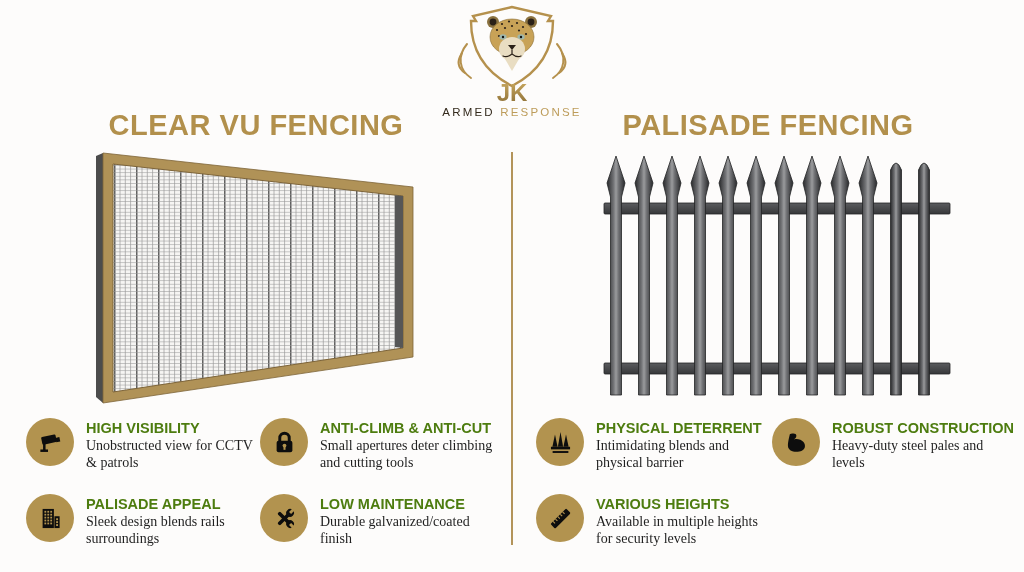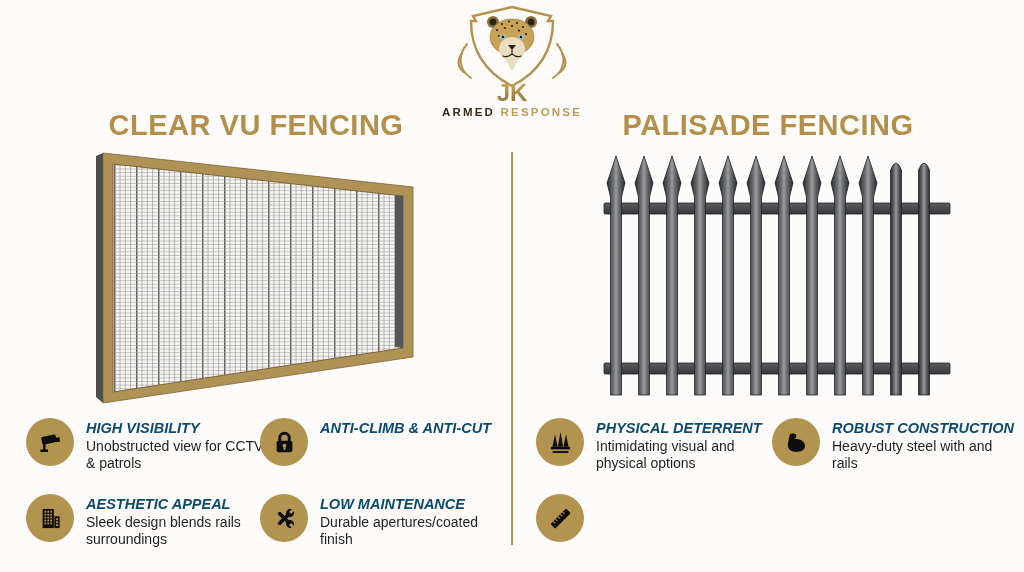--- a/index.html
+++ b/index.html
@@ -1,43 +1,43 @@
 <!DOCTYPE html>
 <html><head>
 <meta charset="utf-8">
 <style>
   html,body{margin:0;padding:0;background:#ffffff;}
   .canvas{position:relative;width:1024px;height:572px;background:#fdfcfb;overflow:hidden;
           font-family:"Liberation Sans",sans-serif;padding-left:34px;}
   
   .logo-wrap{position:absolute;left:447px;top:4px;width:130px;text-align:center;}
   .tagline{position:absolute;left:0;top:0;width:1024px;text-align:center;top:106px;
-           font-size:11.5px;font-weight:700;letter-spacing:2.2px;color:#33291b;}
+           font-size:11.5px;font-weight:400;letter-spacing:2.2px;color:#33291b;}
   .tagline .gold{color:#bd9c5a;}
   
   .section-title{position:absolute;top:109px;width:512px;text-align:center;
                  font-size:29px;font-weight:800;letter-spacing:.5px;color:#b2904c;}
   .section-title.left{left:0;}
   .section-title.right{left:512px;}
   
   .v-divider{position:absolute;left:511px;top:152px;width:2px;height:393px;background:#b3945a;}
   
   .clearvu-svg{position:absolute;left:92px;top:147px;}
   .palisade-svg{position:absolute;left:593px;top:150px;}
   
   .features{position:absolute;display:grid;grid-auto-rows:76px;}
   .features.left{left:26px;top:418px;width:482px;grid-template-columns:234px auto;}
   .features.right{left:536px;top:418px;width:486px;grid-template-columns:236px auto;}
   .feature{display:flex;align-items:flex-start;}
   .feature-icon-circle{flex:0 0 48px;width:48px;height:48px;border-radius:50%;
                        background:#b2934f;display:flex;align-items:center;justify-content:center;}
   .feature-icon-circle svg{width:27px;height:27px;fill:#0d0d0d;}
   .feature-text{margin-left:12px;margin-top:1px;}
-  .feature-title{font-size:14.5px;font-weight:800;color:#0c4a6e;white-space:nowrap;line-height:1.25;font-style:italic;}
-  .feature-desc{font-size:14px;color:#1f1f1f;line-height:1.18;width:180px;margin-top:1px;}
+  .feature-title{font-size:14.5px;font-weight:800;color:#4d7c0f;white-space:nowrap;line-height:1.25;}
+  .feature-desc{font-size:14px;color:#1f1f1f;line-height:1.18;width:180px;margin-top:1px;font-family:Liberation Serif, serif;}
 </style>
 </head>
 <body>
 
 <div class="canvas">
 
   <div class="logo-wrap">
     <svg width="130" height="100" viewBox="0 0 130 100">
       <defs>
         <linearGradient id="goldgrad" x1="0" y1="0" x2="0" y2="1">
@@ -170,20 +170,21 @@
       <div class="feature-icon-circle">
         <svg viewBox="0 0 24 24">
           <path d="M7.8 11 V7.9 a4.2 4.2 0 0 1 8.4 0 V11" fill="none" stroke="#0d0d0d" stroke-width="2.6"></path>
           <rect x="5" y="10.4" width="14" height="10.2" rx="1.8"></rect>
           <circle cx="12" cy="14.7" r="1.7" fill="#b2934f"></circle>
           <rect x="11.1" y="15.4" width="1.8" height="3.1" fill="#b2934f"></rect>
         </svg>
       </div>
       <div class="feature-text">
         <div class="feature-title">ANTI-CLIMB &amp; ANTI-CUT</div>
+        <div class="feature-desc">Small apertures deter climbing and cutting tools</div>
       </div>
     </div>
 
     <div class="feature">
       <div class="feature-icon-circle">
         <svg viewBox="0 0 24 24">
           <rect x="5" y="3.5" width="10" height="17"></rect>
           <rect x="15.5" y="10" width="4.6" height="10.5"></rect>
           <g fill="#b2934f">
             <rect x="6.6" y="5.2" width="1.6" height="1.6"></rect>
@@ -201,21 +202,21 @@
             <rect x="6.6" y="15.6" width="1.6" height="1.6"></rect>
               <rect x="9.2" y="15.6" width="1.6" height="1.6"></rect>
               <rect x="11.8" y="15.6" width="1.6" height="1.6"></rect>
             <rect x="17" y="11.8" width="1.7" height="1.7"></rect>
               <rect x="17" y="14.4" width="1.7" height="1.7"></rect>
               <rect x="17" y="17" width="1.7" height="1.7"></rect>
           </g>
         </svg>
       </div>
       <div class="feature-text">
-        <div class="feature-title">AESTHETIC APPEAL</div>
+        <div class="feature-title">PALISADE APPEAL</div>
         <div class="feature-desc">Sleek design blends rails surroundings</div>
       </div>
     </div>
 
     <div class="feature">
       <div class="feature-icon-circle">
         <svg viewBox="0 0 24 24">
           <g transform="translate(12 12) rotate(45)">
             <rect x="-1.6" y="-6" width="3.2" height="13.5" rx="1.2"></rect>
             <circle cx="0" cy="-7" r="3.4"></circle>
@@ -223,71 +224,73 @@
           </g>
           <g transform="translate(12 12) rotate(-45)">
             <rect x="-1.6" y="-7.5" width="3.2" height="13.5" rx="1.2"></rect>
             <circle cx="0" cy="7" r="3.4"></circle>
             <rect x="-1.3" y="7" width="2.6" height="4.8" fill="#b2934f"></rect>
           </g>
         </svg>
       </div>
       <div class="feature-text">
         <div class="feature-title">LOW MAINTENANCE</div>
-        <div class="feature-desc">Durable apertures/coated finish</div>
+        <div class="feature-desc">Durable galvanized/coated finish</div>
       </div>
     </div>
 
   </div>
 
   <div class="features right">
 
     <div class="feature">
       <div class="feature-icon-circle">
         <svg viewBox="0 0 24 24">
           <polygon points="4.8,15.8 7.1,4.8 9.4,15.8"></polygon>
           <polygon points="9.7,15.8 12,2.6 14.3,15.8"></polygon>
           <polygon points="14.6,15.8 16.9,4.8 19.2,15.8"></polygon>
           <rect x="3.5" y="15.8" width="17" height="2.3"></rect>
           <rect x="5" y="19.6" width="14" height="1.7"></rect>
         </svg>
       </div>
       <div class="feature-text">
         <div class="feature-title">PHYSICAL DETERRENT</div>
-        <div class="feature-desc">Intimidating visual and physical options</div>
+        <div class="feature-desc">Intimidating blends and physical barrier</div>
       </div>
     </div>
 
     <div class="feature">
       <div class="feature-icon-circle">
         <svg viewBox="0 0 24 24">
           <path d="M6.2 4.5 C6.2 4.5 9.5 3.2 11.2 4.4 C12.3 5.2 12 7.2 11 8.2 C10.4 8.8 9.6 9.2 9.6 9.2 C9.6 9.2 12.8 8.4 15.4 9.6 C18.6 11 20 13.8 19.4 16.2 C18.7 18.9 15.6 20.3 11.8 20.3 C8 20.3 4.6 18.8 4.4 15.2 C4.2 11.6 6.2 4.5 6.2 4.5 Z"></path>
         </svg>
       </div>
       <div class="feature-text">
         <div class="feature-title">ROBUST CONSTRUCTION</div>
-        <div class="feature-desc">Heavy-duty steel with and rails</div>
+        <div class="feature-desc">Heavy-duty steel pales and levels</div>
       </div>
     </div>
 
     <div class="feature">
       <div class="feature-icon-circle">
         <svg viewBox="0 0 24 24">
           <g transform="rotate(-45 12 12)">
             <rect x="2.2" y="9.2" width="19.6" height="5.8" rx="1"></rect>
             <g stroke="#b2934f" stroke-width="1">
               <line x1="5.5" y1="9.2" x2="5.5" y2="11.6"></line>
               <line x1="8.5" y1="9.2" x2="8.5" y2="11.6"></line>
               <line x1="11.5" y1="9.2" x2="11.5" y2="11.6"></line>
               <line x1="14.5" y1="9.2" x2="14.5" y2="11.6"></line>
               <line x1="17.5" y1="9.2" x2="17.5" y2="11.6"></line>
             </g>
           </g>
         </svg>
       </div>
       <div class="feature-text">
+        <div class="feature-title">VARIOUS HEIGHTS</div>
+        <div class="feature-desc">Available in multiple heights for security levels</div>
       </div>
     </div>
 
 
   </div>
 
 </div>
 
 </body></html>

